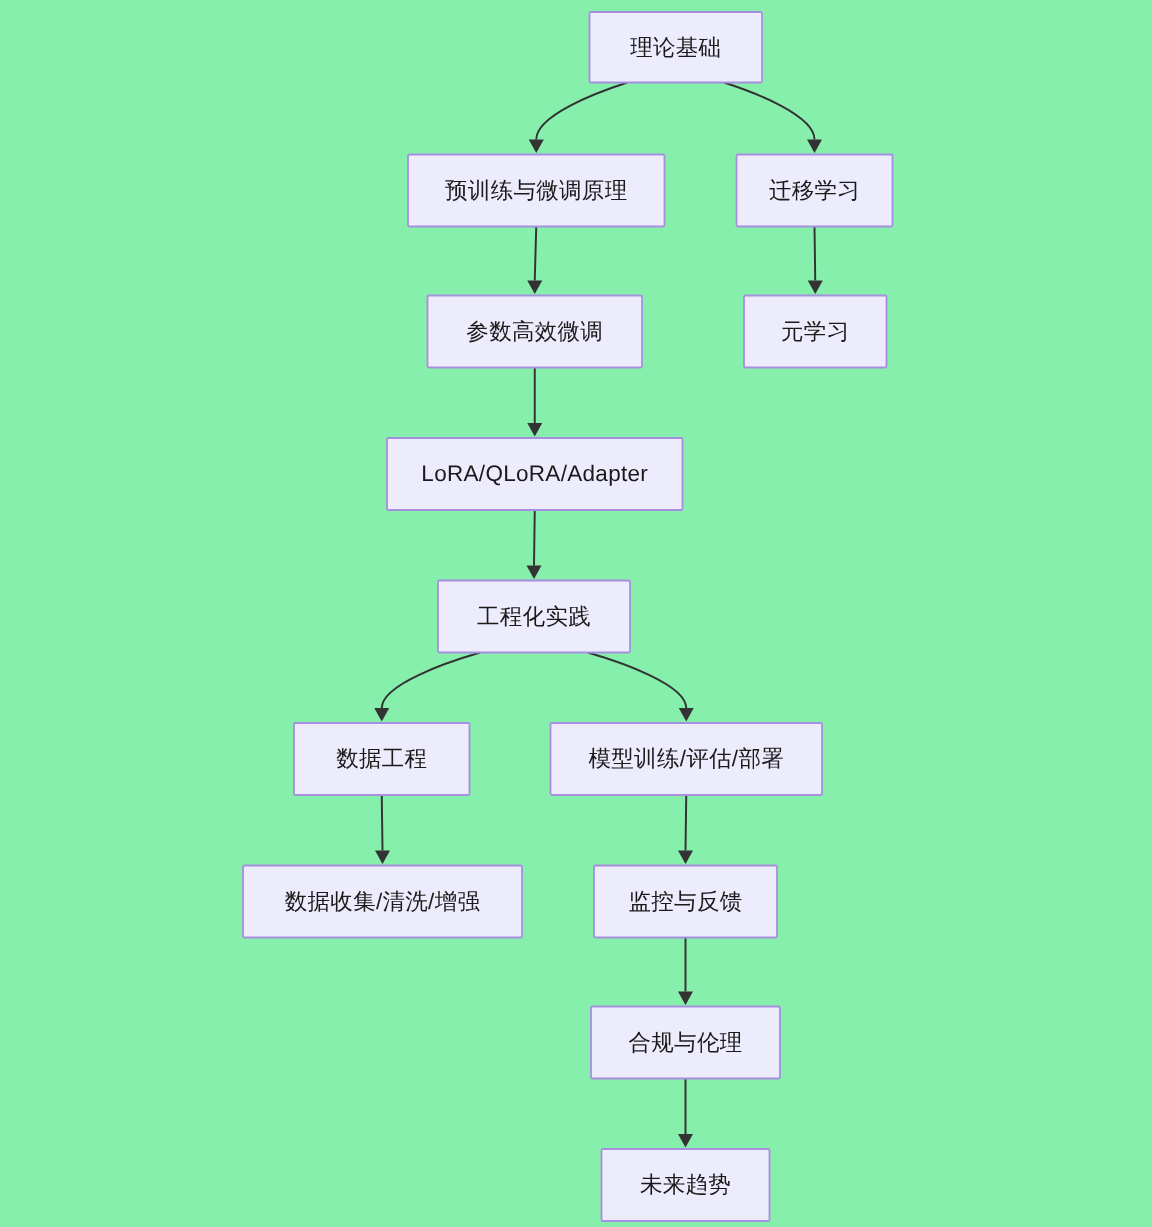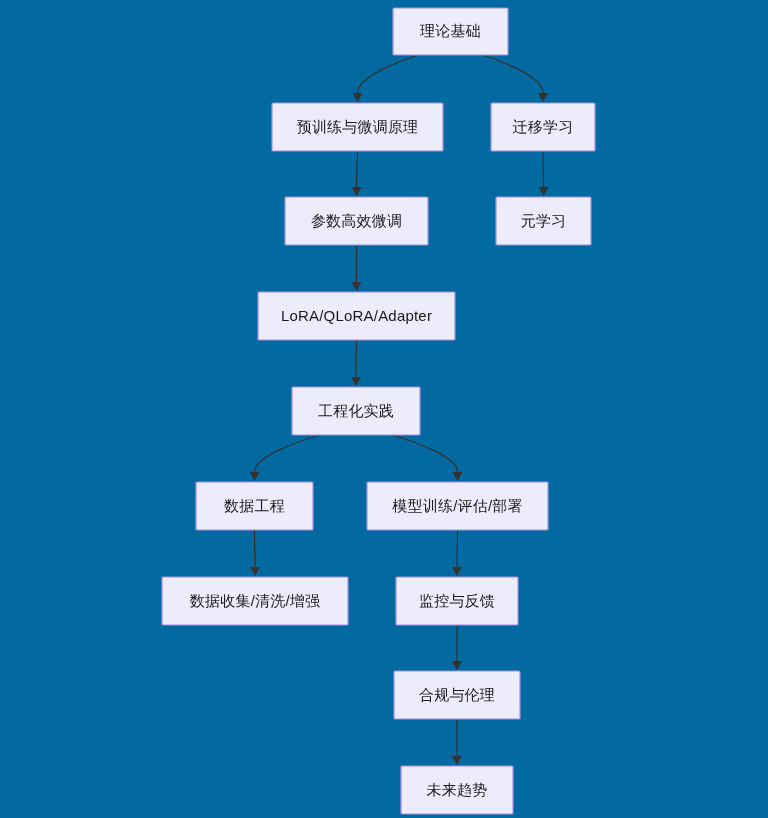--- a/index.html
+++ b/index.html
@@ -10,21 +10,21 @@
   body {
     width: 768px;
     height: 818px;
     font-family: "Liberation Sans", "DejaVu Sans", sans-serif;
     overflow: hidden;
   }
   #flow-root {
     position: relative;
     width: 768px;
     height: 818px;
-    background: #0369a1;
+    background: #86efac;
   }
   svg#flow-svg {
     position: absolute;
     top: 0;
     left: 0;
     width: 768px;
     height: 818px;
     display: block;
   }
   .node-rect {

